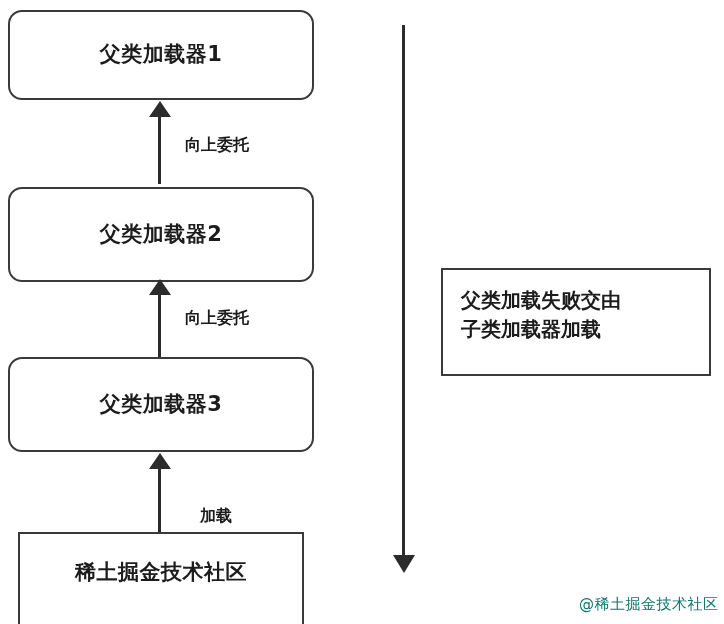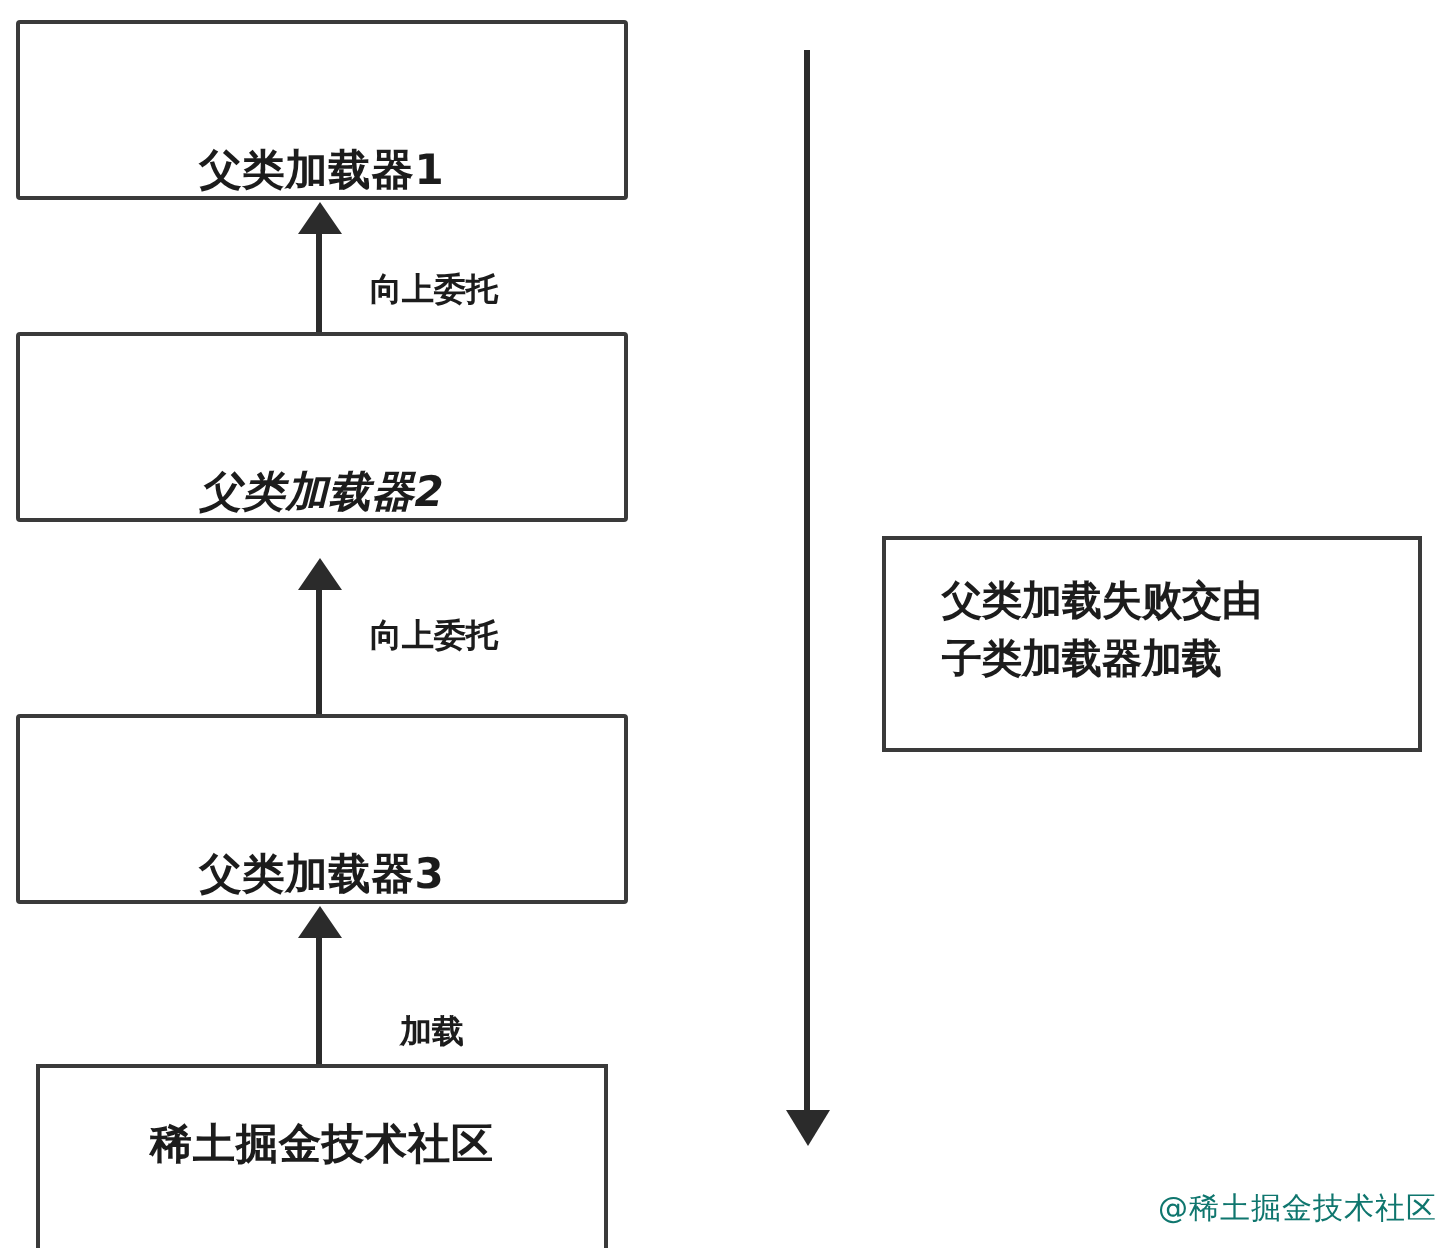--- a/index.html
+++ b/index.html
@@ -22,55 +22,54 @@
   .node {
     position: absolute;
     box-sizing: border-box;
     background: #ffffff;
     border: 2px solid #3a3a3a;
     display: flex;
     align-items: center;
     justify-content: center;
   }
   .node.rounded {
-    border-radius: 2px;
-    align-items: flex-end;
+    border-radius: 14px;
   }
   .node-label {
     font-size: 21px;
     font-weight: 700;
     color: #1c1c1c;
     letter-spacing: 0.5px;
     line-height: 1.2;
     white-space: nowrap;
   }
 
   
   #loader1 { left: 8px;  top: 10px;  width: 306px; height: 90px; }
-  #loader2 { left: 8px;  top: 166px; width: 306px; height: 95px; font-style: italic; }
+  #loader2 { left: 8px;  top: 187px; width: 306px; height: 95px; }
   #loader3 { left: 8px;  top: 357px; width: 306px; height: 95px; }
 
   
   #classfile {
     left: 18px; top: 532px; width: 286px; height: 94px;
     border-radius: 0;
   }
   #classfile .node-label {
     position: absolute;
     top: 26px;
     left: 0; right: 0;
     text-align: center;
   }
 
   
   #note {
     left: 441px; top: 268px; width: 270px; height: 108px;
     border-radius: 0;
     display: block;
-    padding: 16px 28px;
+    padding: 16px 18px;
   }
   #note .note-line {
     font-size: 20px;
     font-weight: 700;
     color: #1c1c1c;
     line-height: 1.45;
     white-space: nowrap;
   }
 
   

